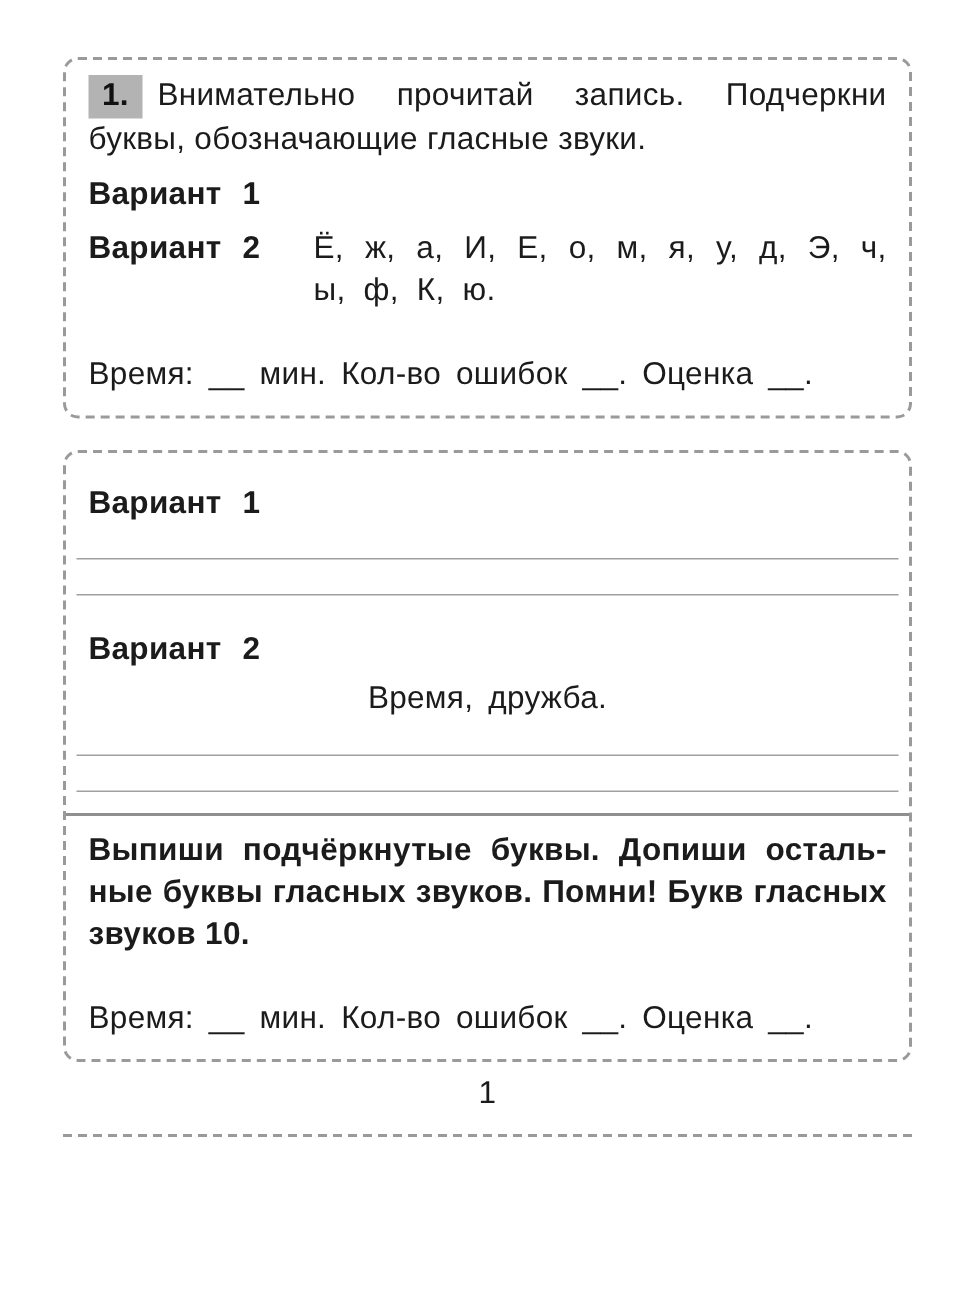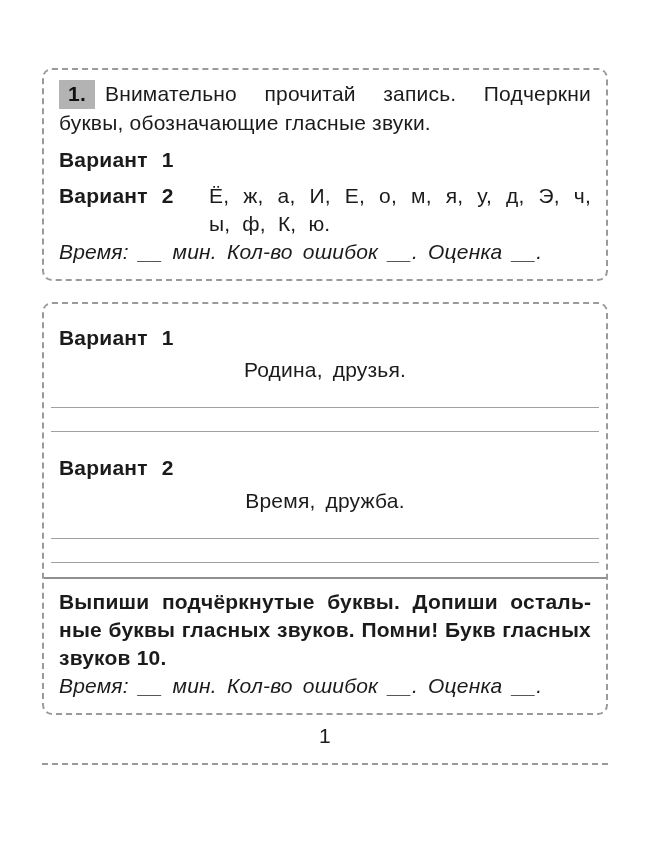--- a/index.html
+++ b/index.html
@@ -4,21 +4,21 @@
 <style>
   * { margin: 0; padding: 0; box-sizing: border-box; }
   html, body { width: 650px; height: 860px; background: #ffffff; overflow: hidden; }
   body {
     font-family: "Liberation Sans", "DejaVu Sans", sans-serif;
     color: #1b1b1b;
     font-size: 21px;
     line-height: 1.33;
     letter-spacing: 0.2px;
   }
-  .page { padding: 68px 42px 0 42px; }
+  .page { padding: 38px 42px 0 42px; }
 
   .box {
     border: 2px dashed #9a9a9a;
     border-radius: 10px;
     padding: 10px 15px 13px 15px;
     background: #ffffff;
   }
   .box1 { margin-bottom: 21px; }
 
   .instruction { text-align: justify; }
@@ -29,21 +29,21 @@
     font-weight: bold;
     padding: 0 9px 1px 9px;
     margin-right: 10px;
   }
 
   .variant-row { display: flex; margin-top: 9px; }
   .variant-row + .variant-row { margin-top: 8px; }
   .variant-label { font-weight: bold; flex: 0 0 150px; word-spacing: 8px; }
   .letters { flex: 1 1 auto; text-align: justify; word-spacing: 6px; }
 
-  .time-line { margin-top: 0; word-spacing: 4px; font-style: italic; }
+  .time-line { margin-top: 28px; word-spacing: 4px; }
 
   .variant-label-solo { font-weight: bold; word-spacing: 8px; margin-top: 10px; }
   .variant2-gap { margin-top: 22px; }
   .centered-words { text-align: center; margin-top: 5px; word-spacing: 4px; }
 
   .write-line {
     height: 24px;
     border-bottom: 1px solid #a0a0a0;
     margin: 0 -8px;
   }
@@ -81,21 +81,20 @@
       <span class="variant-label">Вариант 2</span>
       <span class="letters">Ё, ж, а, И, Е, о, м, я, у, д, Э, ч, ы, ф, К, ю.</span>
     </div>
 
     <p class="time-line">Время: __ мин. Кол-во ошибок __. Оценка __.</p>
   </section>
 
   <section class="box box2">
 
     <p class="variant-label-solo">Вариант 1</p>
-    <p class="centered-words">Родина, друзья.</p>
     <div class="write-line"></div>
     <div class="write-line"></div>
 
     <p class="variant-label-solo variant2-gap">Вариант 2</p>
     <p class="centered-words">Время, дружба.</p>
     <div class="write-line"></div>
     <div class="write-line"></div>
 
     <div class="divider"></div>
 

